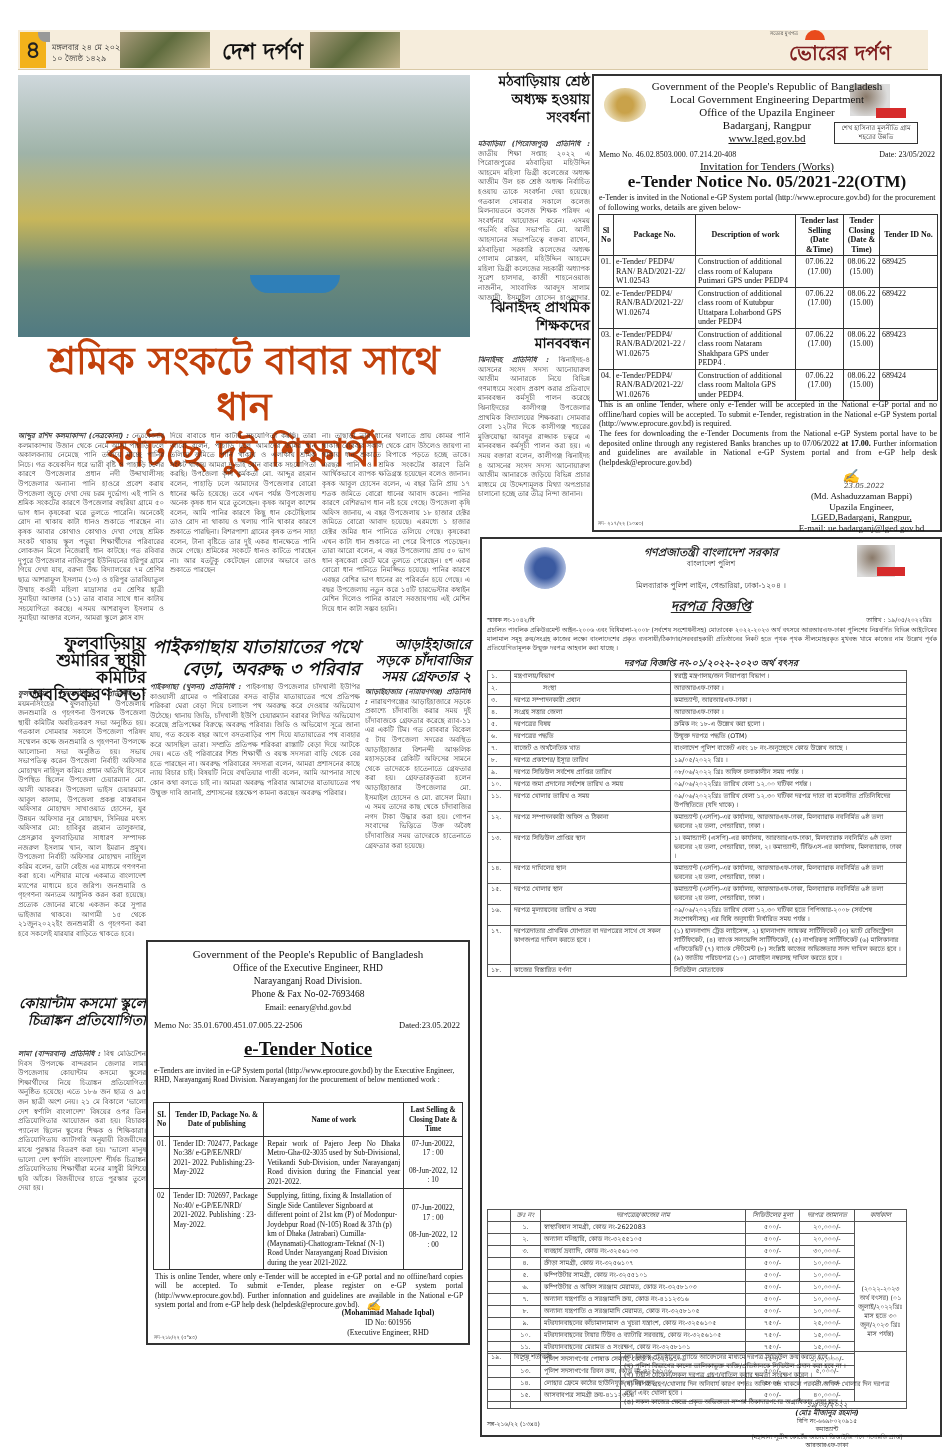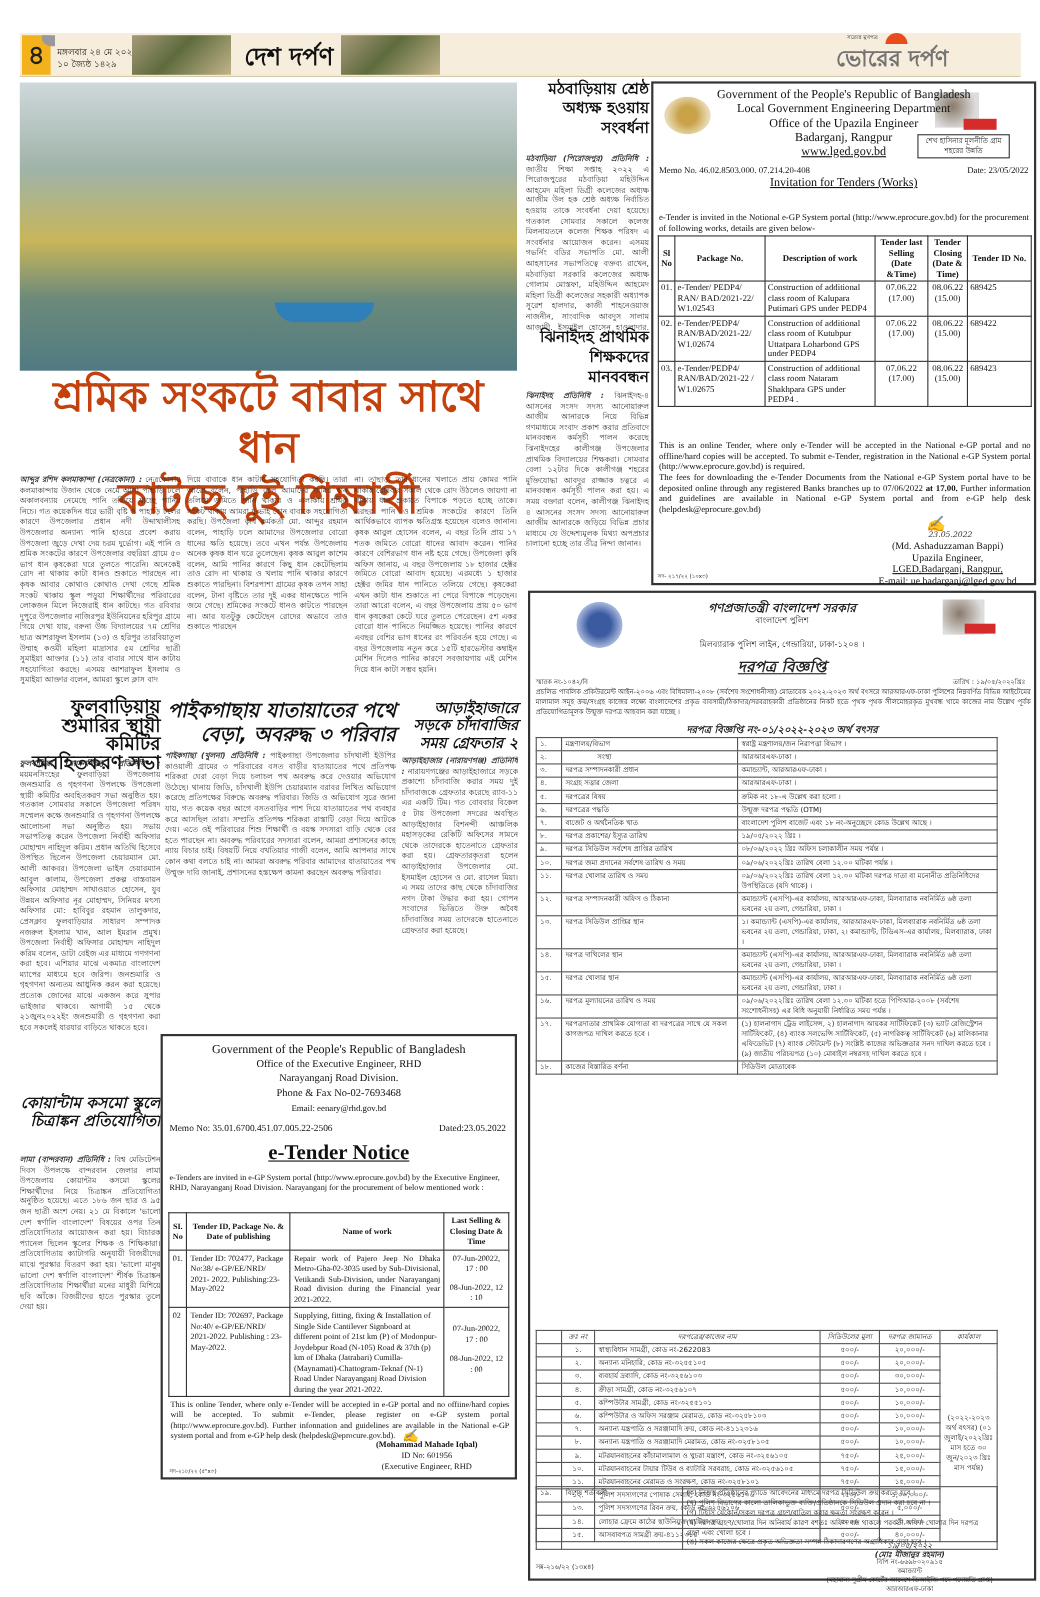--- a/index.html
+++ b/index.html
@@ -60,21 +60,21 @@
 <div class="abs" id="hdate">
   <div>মঙ্গলবার ২৪ মে ২০২২</div>
   <div>১০ জ্যৈষ্ঠ ১৪২৯</div>
 </div>
 <div class="abs photo" id="hph1"></div>
 <div class="abs" id="sect">দেশ দর্পণ</div>
 <div class="abs photo" id="hph2"></div>
 <div class="abs" style="left:700px;top:32px;width:80px;height:36px"></div>
 <div class="abs" id="logosun" style="left:805px"></div>
 <div class="abs" style="left:770px;top:30px;font:5px 'DejaVu Sans',sans-serif;color:#333">সত্যের মুখপত্র</div>
-<div class="abs" style="left:760px;top:38px;width:160px;font:bold 20px 'DejaVu Sans',sans-serif;color:#737373;text-align:left">ভোরের দর্পণ</div>
+<div class="abs" style="left:760px;top:38px;width:160px;font:bold 20px 'DejaVu Sans',sans-serif;color:#7f1d1d;text-align:center">ভোরের দর্পণ</div>
 
 <div class="abs" id="mainphoto"></div>
 <div class="abs" id="boat"></div>
 <div class="abs" id="headline">
   <div>শ্রমিক সংকটে বাবার সাথে ধান</div>
   <div>কাটছে দুই শিক্ষার্থী</div>
 </div>
 <div class="abs col" style="left:18px;top:432px;width:146px;height:190px">
   <span class="byline">আব্দুর রশিদ কলমাকান্দা (নেত্রকোনা) :</span>
   <span>নেত্রকোনার কলমাকান্দায় উজান থেকে নেমে আসা পাহাড়ি ঢলে অকালবন্যায় নেমেছে পানি তলিয়ে যাচ্ছে পানির নিচে। গত কয়েকদিন ধরে ভারী বৃষ্টি ও পাহাড়ি ঢলের কারণে উপজেলার প্রধান নদী উব্দাখালীসহ উপজেলার অন্যান্য পানি হাওরে প্রবেশ করায় উপজেলা জুড়ে দেখা দেয় চরম দুর্ভোগ। এই পানি ও শ্রমিক সংকটের কারণে উপজেলার বহুরিয়া গ্রামে ৫০ ভাগ ধান কৃষকেরা ঘরে তুলতে পারেনি। অনেকেই রোদ না থাকায় কাটা ধানও শুকাতে পারছেন না। কৃষক আবার কোথাও কোথাও দেখা গেছে শ্রমিক সংকট থাকায় স্কুল পড়ুয়া শিক্ষার্থীদের পরিবারের লোকজন মিলে নিজেরাই ধান কাটছে। গত রবিবার দুপুরে উপজেলার নাজিরপুর ইউনিয়নের হরিপুর গ্রামে গিয়ে দেখা যায়, বরুনা উচ্চ বিদ্যালয়ের ৭ম শ্রেণির ছাত্র আশরাফুল ইসলাম (১৩) ও হরিপুর তারবিয়াতুল উম্মাহ কওমী মহিলা মাদ্রাসার ৫ম শ্রেণির ছাত্রী সুমাইয়া আক্তার (১১) তার বাবার সাথে ধান কাটায় সহযোগিতা করছে। এসময় আশরাফুল ইসলাম ও সুমাইয়া আক্তার বলেন, আমরা স্কুলে ক্লাস বাদ</span>
@@ -99,20 +99,21 @@
   <div class="abs" style="left:282px;top:32px;width:30px;height:10px;background:#d62b2b"></div>
   <div class="abs bn" style="left:240px;top:46px;width:84px;border:1px solid #333;font-size:6.5px;line-height:9px;text-align:center;padding:1px">শেখ হাসিনার মূলনীতি গ্রাম শহরের উন্নতি</div>
   <div class="h" style="top:4px">Government of the People's Republic of Bangladesh</div>
   <div class="h" style="top:17px">Local Government Engineering Department</div>
   <div class="h" style="top:30px">Office of the Upazila Engineer</div>
   <div class="h" style="top:43px">Badarganj, Rangpur</div>
   <div class="h u" style="top:56px">www.lged.gov.bd</div>
   <div class="abs" style="left:5px;top:74px;font-size:8px">Memo No. 46.02.8503.000. 07.214.20-408</div>
   <div class="abs" style="right:5px;top:74px;font-size:8px">Date: 23/05/2022</div>
   <div class="h u" style="top:84px;font-size:11px">Invitation for Tenders (Works)</div>
+  <div class="h b" style="top:96px;font-size:17px;line-height:20px">e-Tender Notice No. 05/2021-22(OTM)</div>
   <div class="abs" style="left:5px;top:117px;width:338px;font-size:8px;line-height:9.5px">e-Tender is invited in the Notional e-GP System portal (http://www.eprocure.gov.bd) for the procurement of following works, details are given below-</div>
   <table class="abs t1" style="left:4px;top:138px;width:340px">
     <thead>
       <tr>
         <th style="width:14px">Sl No</th>
         <th style="width:82px">Package No.</th>
         <th style="width:100px">Description of work</th>
         <th style="width:48px">Tender last Selling (Date &amp;Time)</th>
         <th style="width:36px">Tender Closing (Date &amp; Time)</th>
         <th>Tender ID No.</th>
@@ -135,20 +136,28 @@
         <td class="c">08.06.22 (15.00)</td>
         <td>689422</td>
       </tr>
       <tr>
         <td>03.</td>
         <td>e-Tender/PEDP4/ RAN/BAD/2021-22 / W1.02675</td>
         <td>Construction of additional class room Nataram Shakhpara GPS under PEDP4 .</td>
         <td class="c">07.06.22 (17.00)</td>
         <td class="c">08.06.22 (15.00)</td>
         <td>689423</td>
+      </tr>
+      <tr>
+        <td>04.</td>
+        <td>e-Tender/PEDP4/ RAN/BAD/2021-22/ W1.02676</td>
+        <td>Construction of additional class room Maltola GPS under PEDP4.</td>
+        <td class="c">07.06.22 (17.00)</td>
+        <td class="c">08.06.22 (15.00)</td>
+        <td>689424</td>
       </tr>
     </tbody>
   </table>
   <div class="abs" style="left:5px;top:324px;width:338px;font-size:8px;line-height:9.6px;text-align:justify">This is an online Tender, where only e-Tender will be accepted in the National e-GP portal and no offline/hard copies will be accepted. To submit e-Tender, registration in the National e-GP System portal (http://www.eprocure.gov.bd) is required.</div>
   <div class="abs" style="left:5px;top:353px;width:338px;font-size:8px;line-height:9.6px;text-align:justify">
     <span>The fees for downloading the e-Tender Documents from the National e-GP System portal have to be deposited online through any registered Banks branches up to 07/06/2022 </span><b>at 17.00.</b><span> Further information and guidelines are available in National e-GP System portal and from e-GP help desk (helpdesk@eprocure.gov.bd)</span>
   </div>
   <div class="abs sign" style="left:248px;top:392px;font-size:14px">✍</div>
   <div class="abs sign" style="left:250px;top:406px;font-size:7px">23.05.2022</div>
   <div class="abs c" style="left:190px;top:415px;width:155px;font-size:9px;line-height:10.5px">

